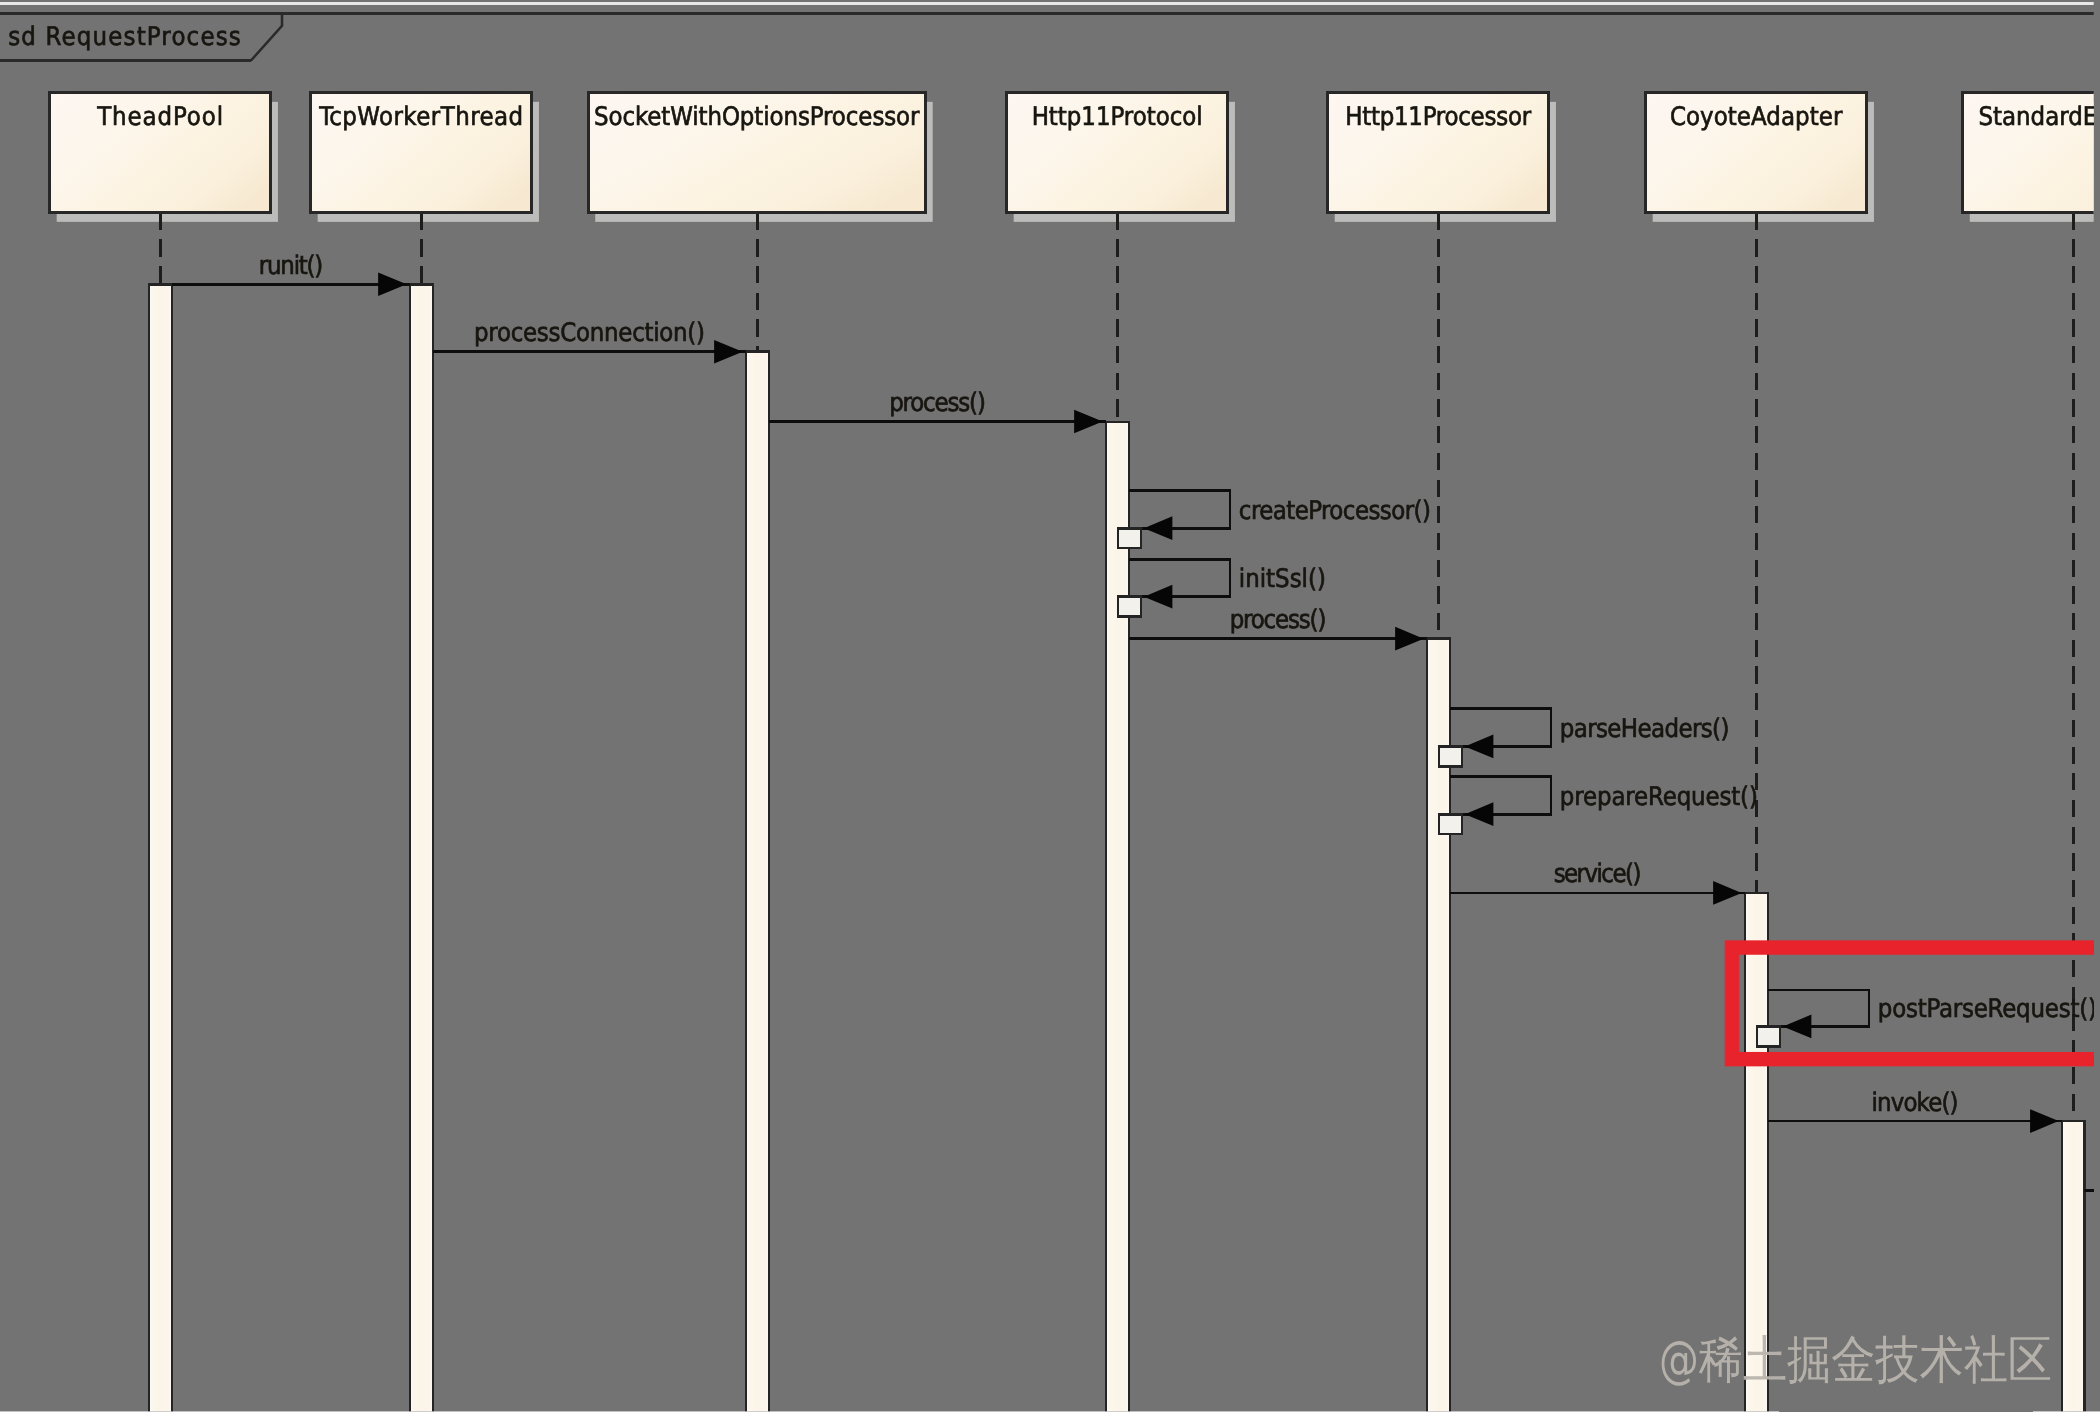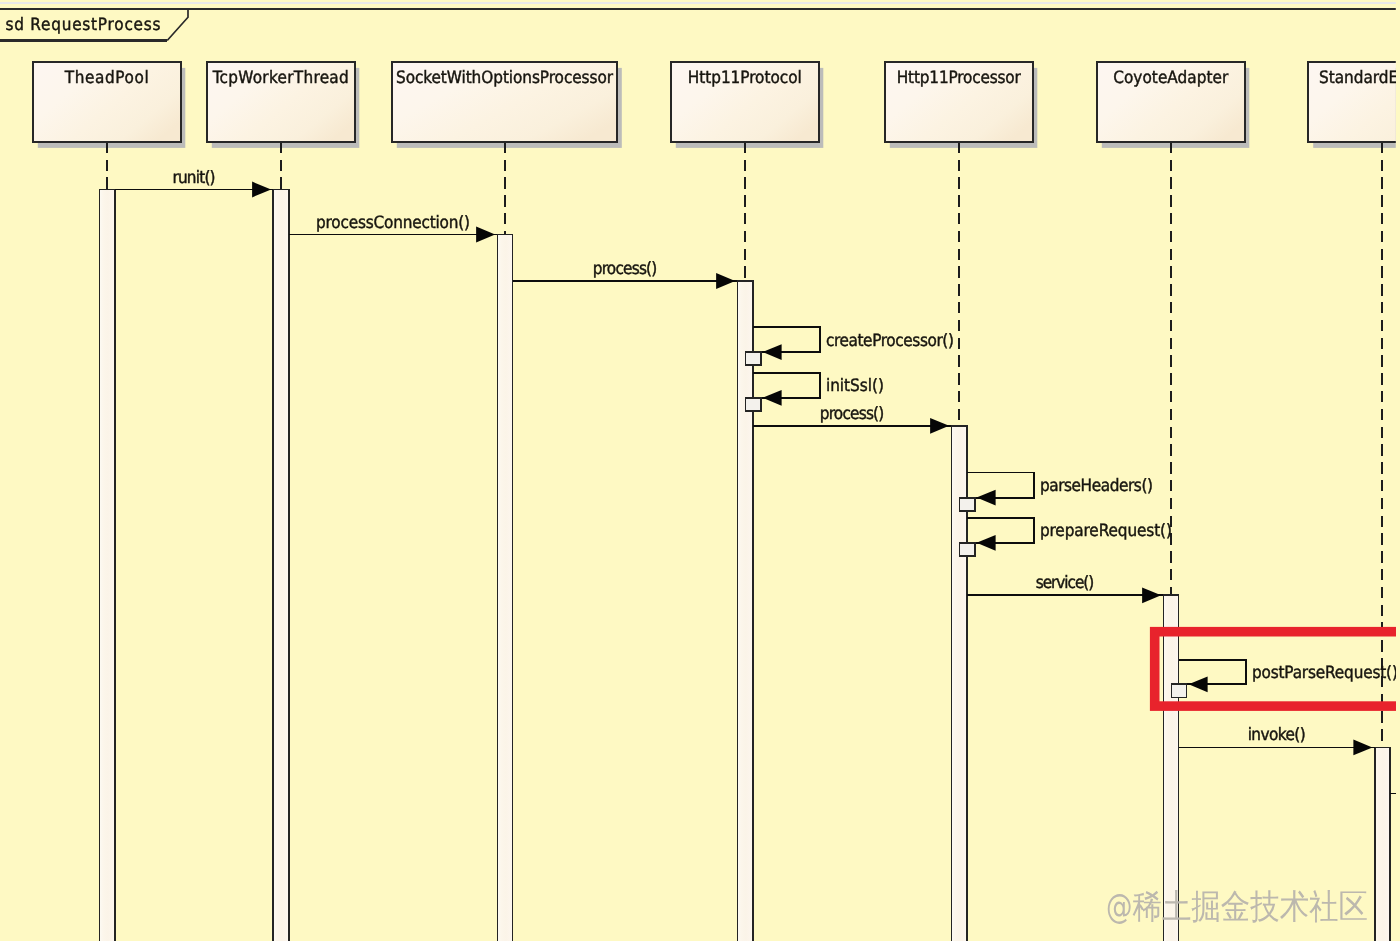--- a/index.html
+++ b/index.html
@@ -1,21 +1,21 @@
 <!DOCTYPE html>
 <html><head>
 <meta charset="utf-8">
 <title>sd RequestProcess</title>
 <style>
   html,body{margin:0;padding:0;background:#ffffff;}
   body{width:1400px;height:941px;overflow:hidden;
        font-family:"DejaVu Sans",sans-serif;
        -webkit-font-smoothing:antialiased;-moz-osx-font-smoothing:grayscale;
        text-rendering:geometricPrecision;}
-  #stage{position:relative;width:1400px;height:941px;background:#fef9c3;overflow:hidden;}
+  #stage{position:relative;width:1400px;height:941px;background:#737373;overflow:hidden;}
   svg#diagram{position:absolute;left:0;top:0;width:1400px;height:941px;display:block;}
   text{font-family:"DejaVu Sans",sans-serif;font-stretch:condensed;fill:#17150f;
        -webkit-font-smoothing:antialiased;text-rendering:geometricPrecision;
        will-change:transform;}
   .frame-line{stroke:#2a2a2a;stroke-width:2.1;fill:none;shape-rendering:crispEdges;}
   .frame-diag{stroke:#2a2a2a;stroke-width:1.7;fill:none;shape-rendering:geometricPrecision;}
   .frame-label{font-size:17px;stroke:#17150f;stroke-width:.42;paint-order:stroke;}
   .obj-box{stroke:#272727;stroke-width:2;shape-rendering:crispEdges;}
   .obj-shadow{fill:#bcbcba;opacity:1;}
   .obj-label{font-size:17px;text-anchor:middle;stroke:#17150f;stroke-width:.42;paint-order:stroke;}

